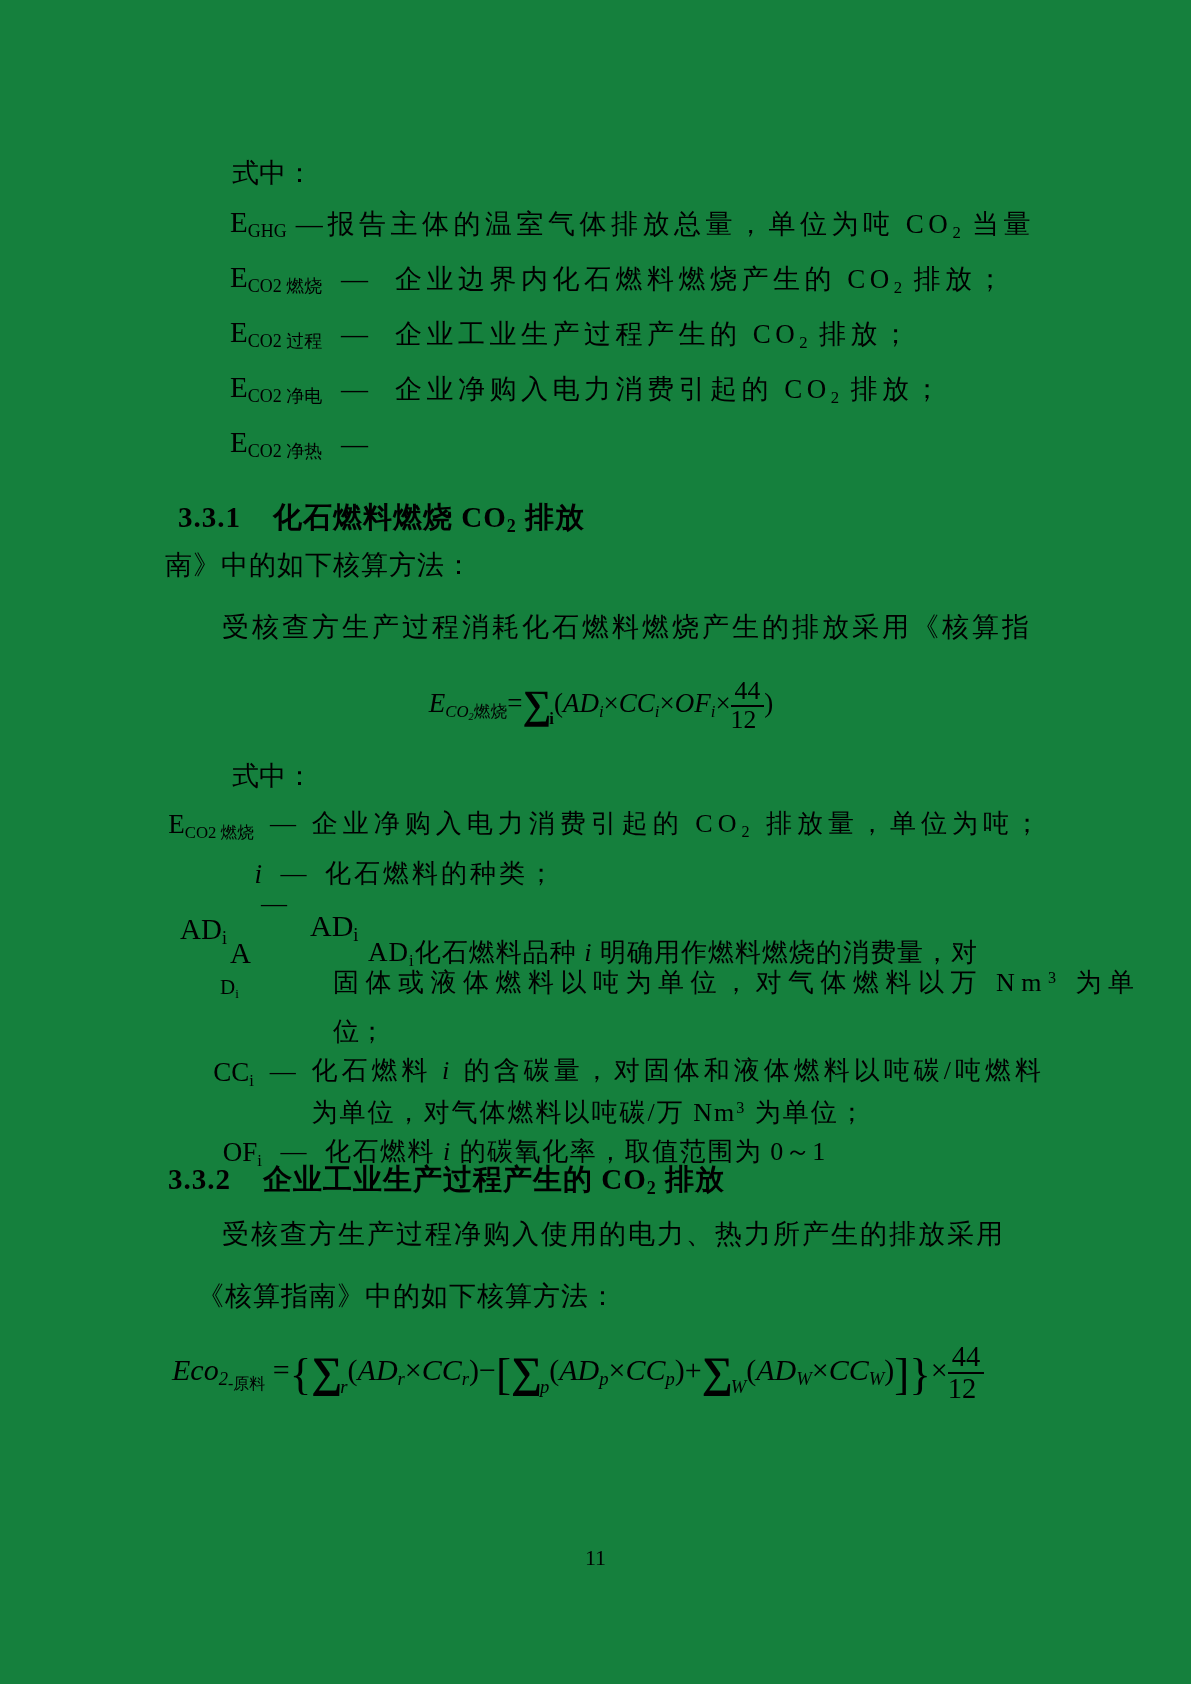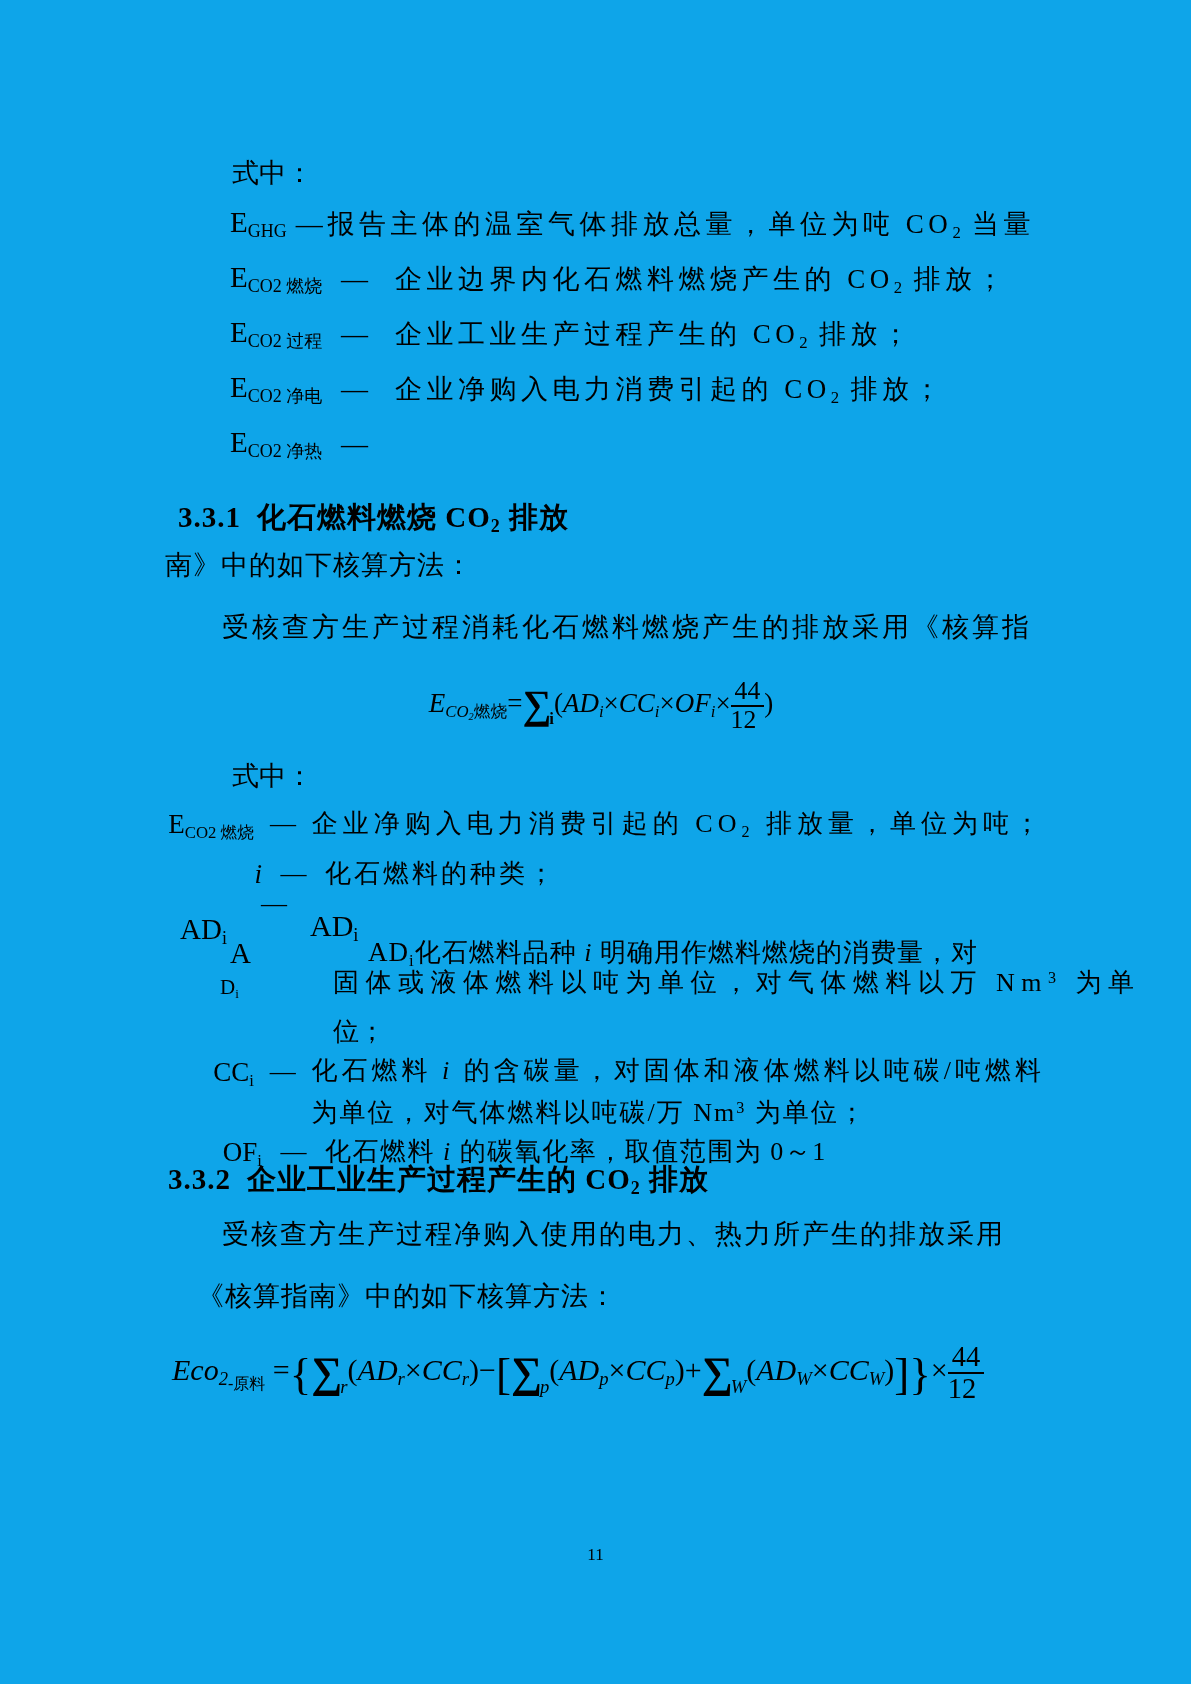--- a/index.html
+++ b/index.html
@@ -1,40 +1,40 @@
 <!DOCTYPE html>
 <html><head>
 <meta charset="utf-8">
 <style>
   * { margin:0; padding:0; box-sizing:border-box; }
   html,body { background:#888; }
   .page {
     position:relative; width:1191px; height:1684px; margin:0 auto;
-    background:#0ea5e9; color:#000;
+    background:#15803d; color:#000;
     font-family:"Liberation Serif","DejaVu Serif",serif;
     overflow:hidden;
   }
   .abs { position:absolute; }
   .cjk { font-size:27px; }
   .it  { font-style:italic; }
   .b   { font-weight:bold; }
   .sub { font-size:0.62em; vertical-align:-0.28em; }
   .sup { font-size:0.62em; vertical-align:0.5em; }
 
   
   .l1 { left:230px; top:197px; width:805px; }
   .l1row { display:flex; height:55px; align-items:center; }
   .l1label { width:111px; font-size:29px; }
   .l1dash  { width:54px; font-size:27px; }
   .l1desc  { flex:1; font-size:27px; letter-spacing:4.5px; white-space:nowrap; }
   .l1desc .sub { letter-spacing:0; }
 
   
   .hd { font-size:29px; font-weight:bold; letter-spacing:1px; }
-  .hd .num { margin-right:16px; }
+  .hd .num { margin-right:32px; }
 
   
   .para { width:872px; font-size:27px; line-height:62px; }
   .pline { display:block; white-space:nowrap; }
 
   
   .formula { font-size:27px; font-style:italic; white-space:nowrap; }
   .up { font-style:normal; }
   .sum { font-style:normal; font-weight:bold; font-size:1.5em; vertical-align:-0.15em; }
   .sumsub { font-size:0.62em; vertical-align:-0.7em; margin-left:-2px; }
@@ -47,21 +47,21 @@
   .f2 .sum { font-size:1.45em; }
 
   
   .l2 { left:165px; top:804px; width:880px; font-size:26px; }
   .l2row { display:flex; line-height:40px; margin-bottom:1px; }
   .l2label { width:97px; text-align:right; font-size:27px; white-space:nowrap; }
   .l2dash  { width:63px; text-align:center; }
   .l2desc  { flex:1; white-space:nowrap; }
   .dline { display:block; line-height:37px; }
   .adblock { position:relative; height:157px; }
-  .pagenum { left:0; top:1545px; width:100%; text-align:center; font-size:17px; }
+  .pagenum { left:0; top:1545px; width:100%; text-align:center; font-size:22px; }
 </style>
 </head>
 <body>
 
 <div class="page">
 
   <div class="abs cjk" style="left:232px; top:155px;">式中：</div>
 
   <div class="abs l1">
 

